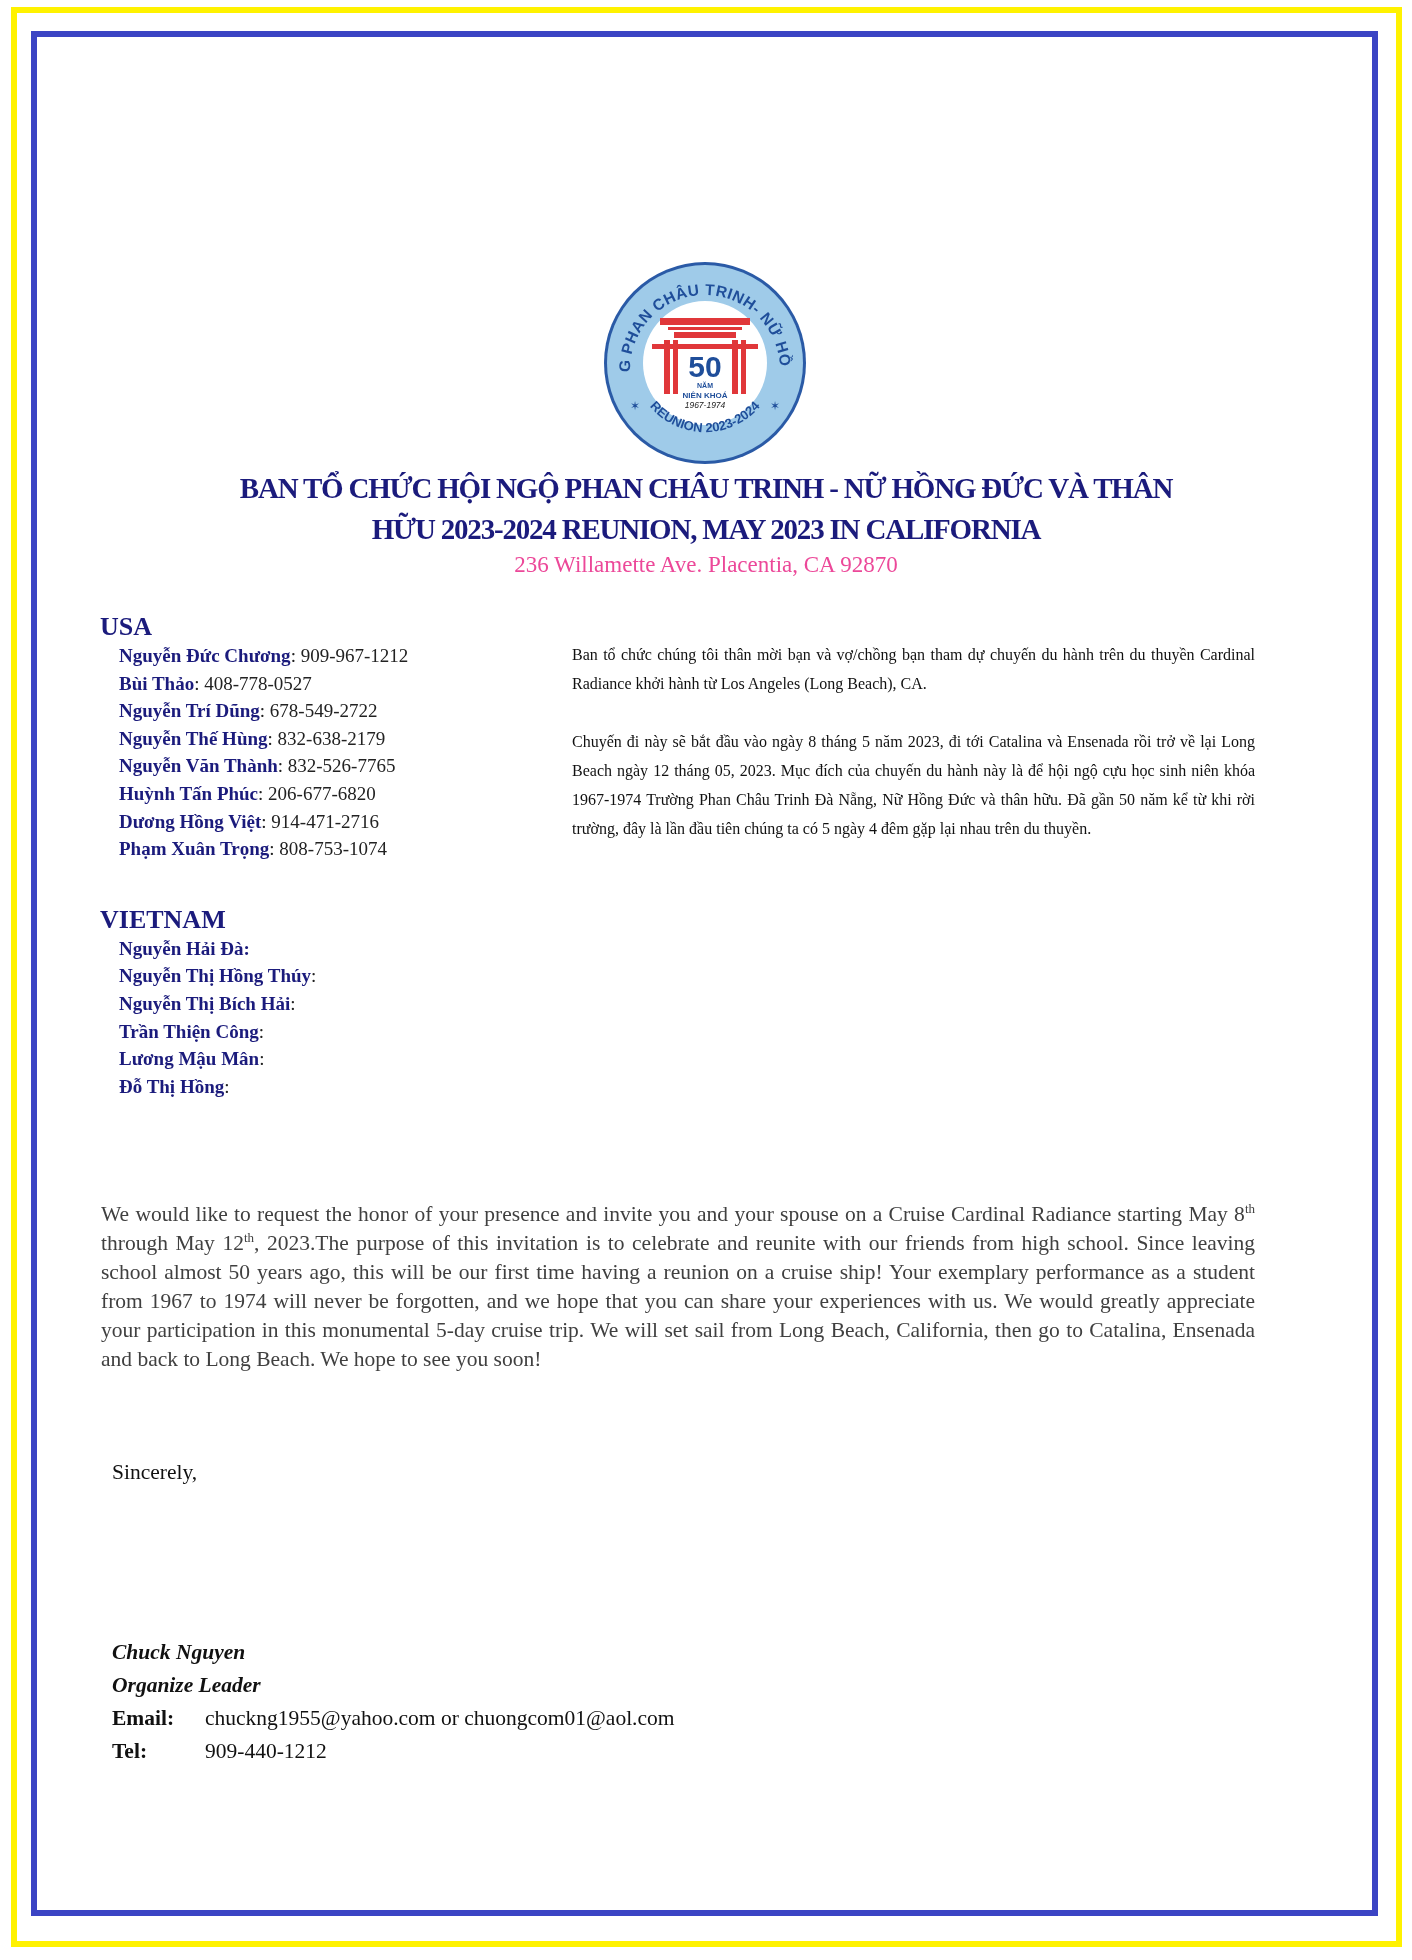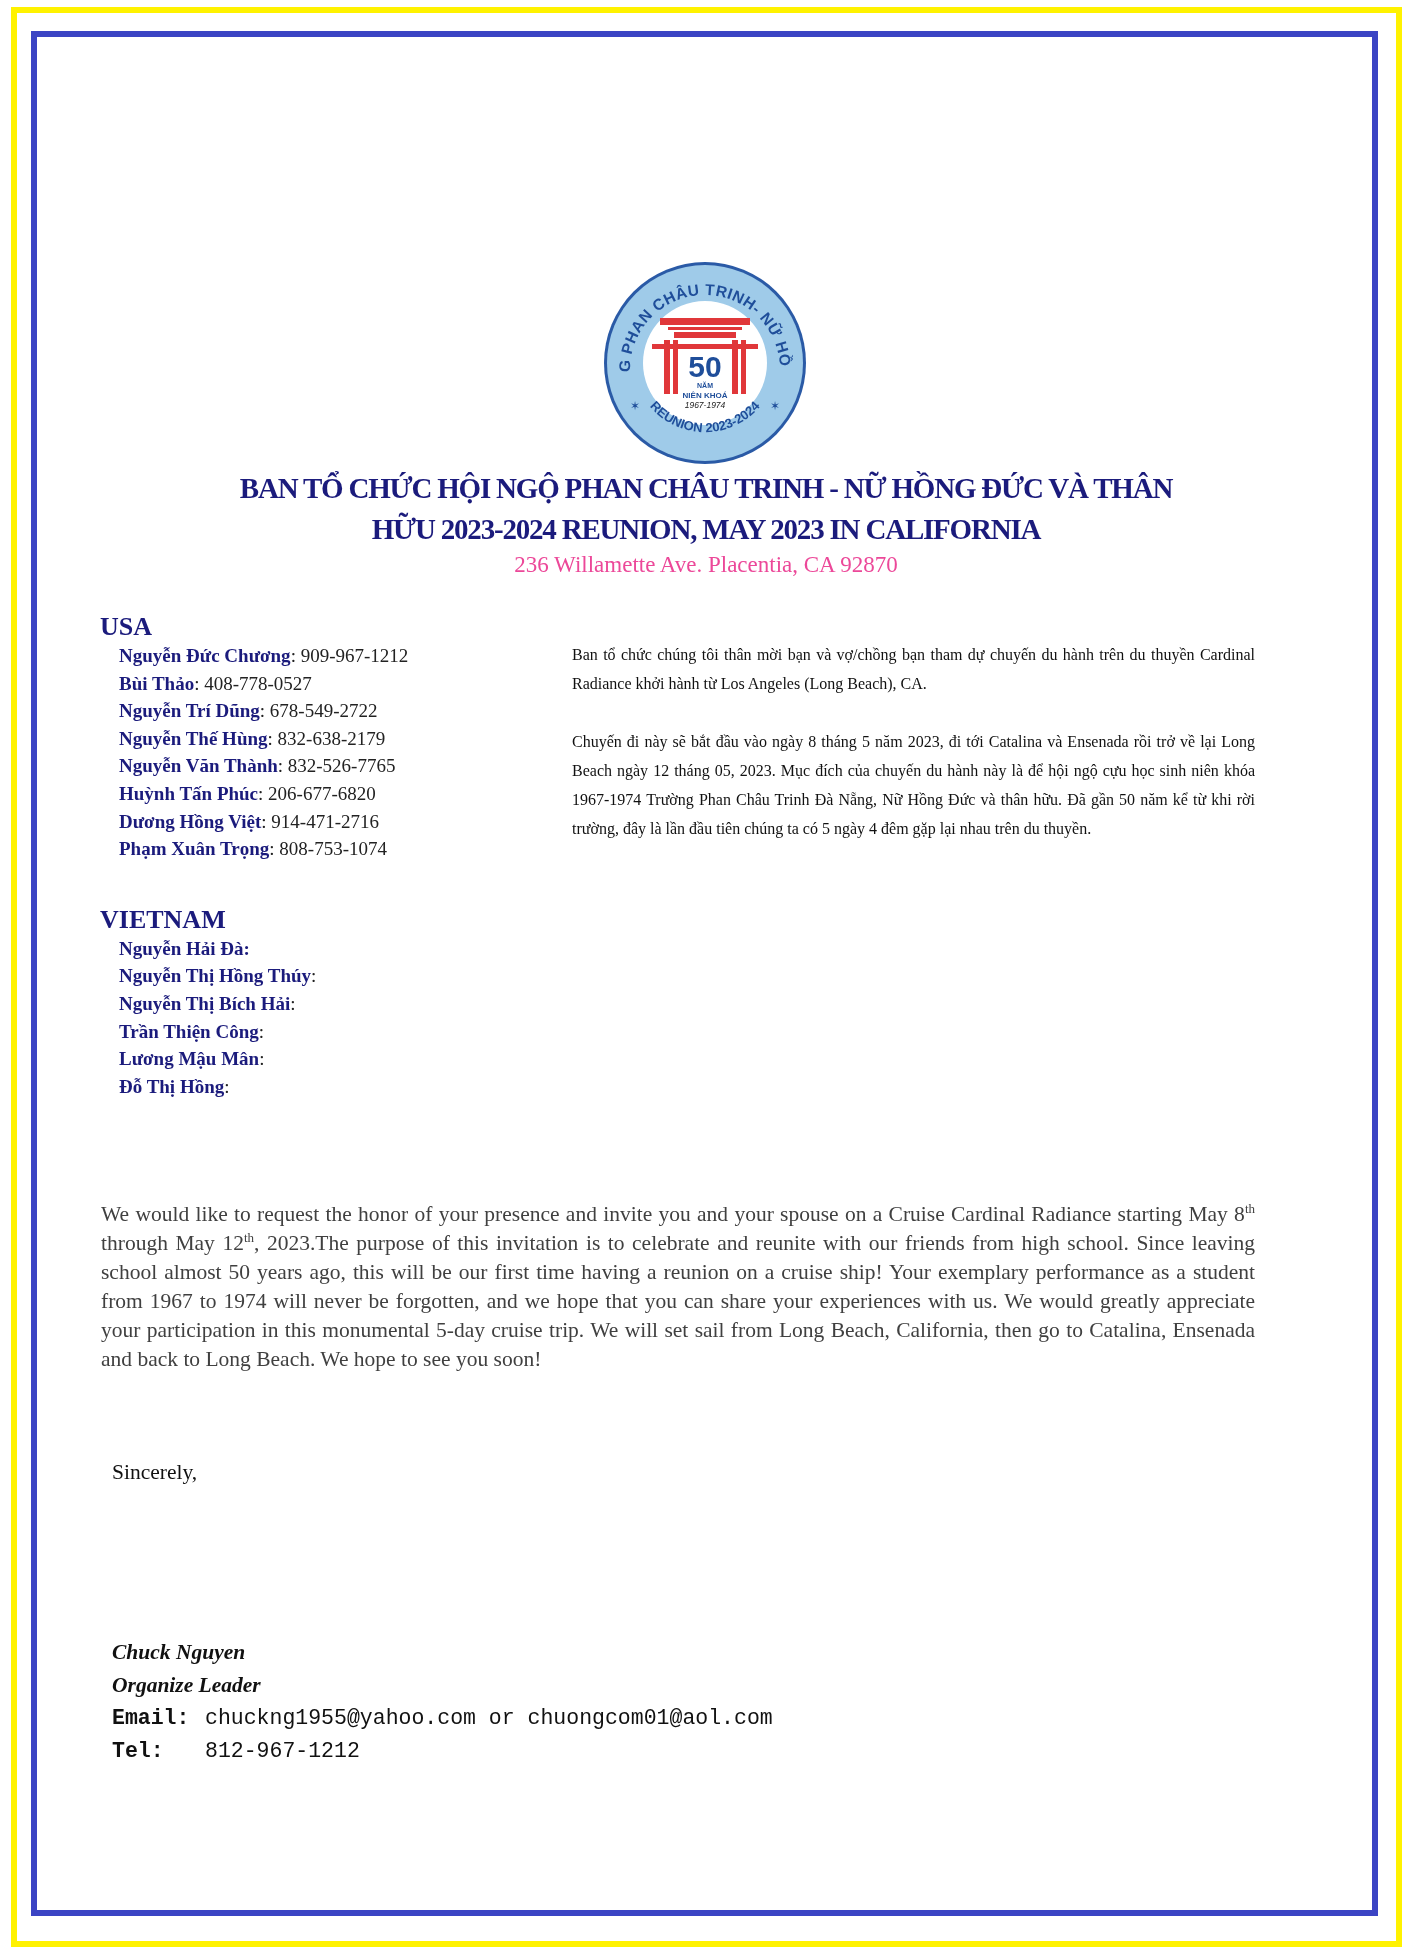--- a/index.html
+++ b/index.html
@@ -39,21 +39,21 @@
 
   .vn-body { position: absolute; left: 572px; top: 640px; width: 683px; font-size: 16px; line-height: 29px; text-align: justify; color: #111; }
   .vn-body p { margin-bottom: 29px; }
 
   .en-body { position: absolute; left: 101px; top: 1200px; width: 1154px; font-size: 21.5px; line-height: 29px; text-align: justify; color: #404040; }
   .en-body sup { font-size: 13px; line-height: 0; vertical-align: super; }
 
   .closing { position: absolute; left: 112px; top: 1460px; font-size: 21.5px; }
   .signature { position: absolute; left: 112px; top: 1636px; font-size: 21.5px; line-height: 33px; }
   .sig-name, .sig-role { font-weight: bold; font-style: italic; }
-  .sig-row { display: flex; font-family: Liberation Mono, monospace; }
+  .sig-row { display: flex; }
   .sig-label { font-weight: bold; width: 93px; }
 </style>
 </head>
 <body>
 
 <div class="outer-border"></div>
 <div class="inner-border"></div>
 
 <svg class="logo" viewBox="0 0 206 206">
   <defs>
@@ -128,15 +128,15 @@
 
 <div class="signature">
   <div class="sig-name">Chuck Nguyen</div>
   <div class="sig-role">Organize Leader</div>
   <div class="sig-row">
     <span class="sig-label">Email:</span>
     <span>chuckng1955@yahoo.com or chuongcom01@aol.com</span>
   </div>
   <div class="sig-row">
     <span class="sig-label">Tel:</span>
-    <span>812-967-1212</span>
+    <span>909-440-1212</span>
   </div>
 </div>
 
 </body></html>

